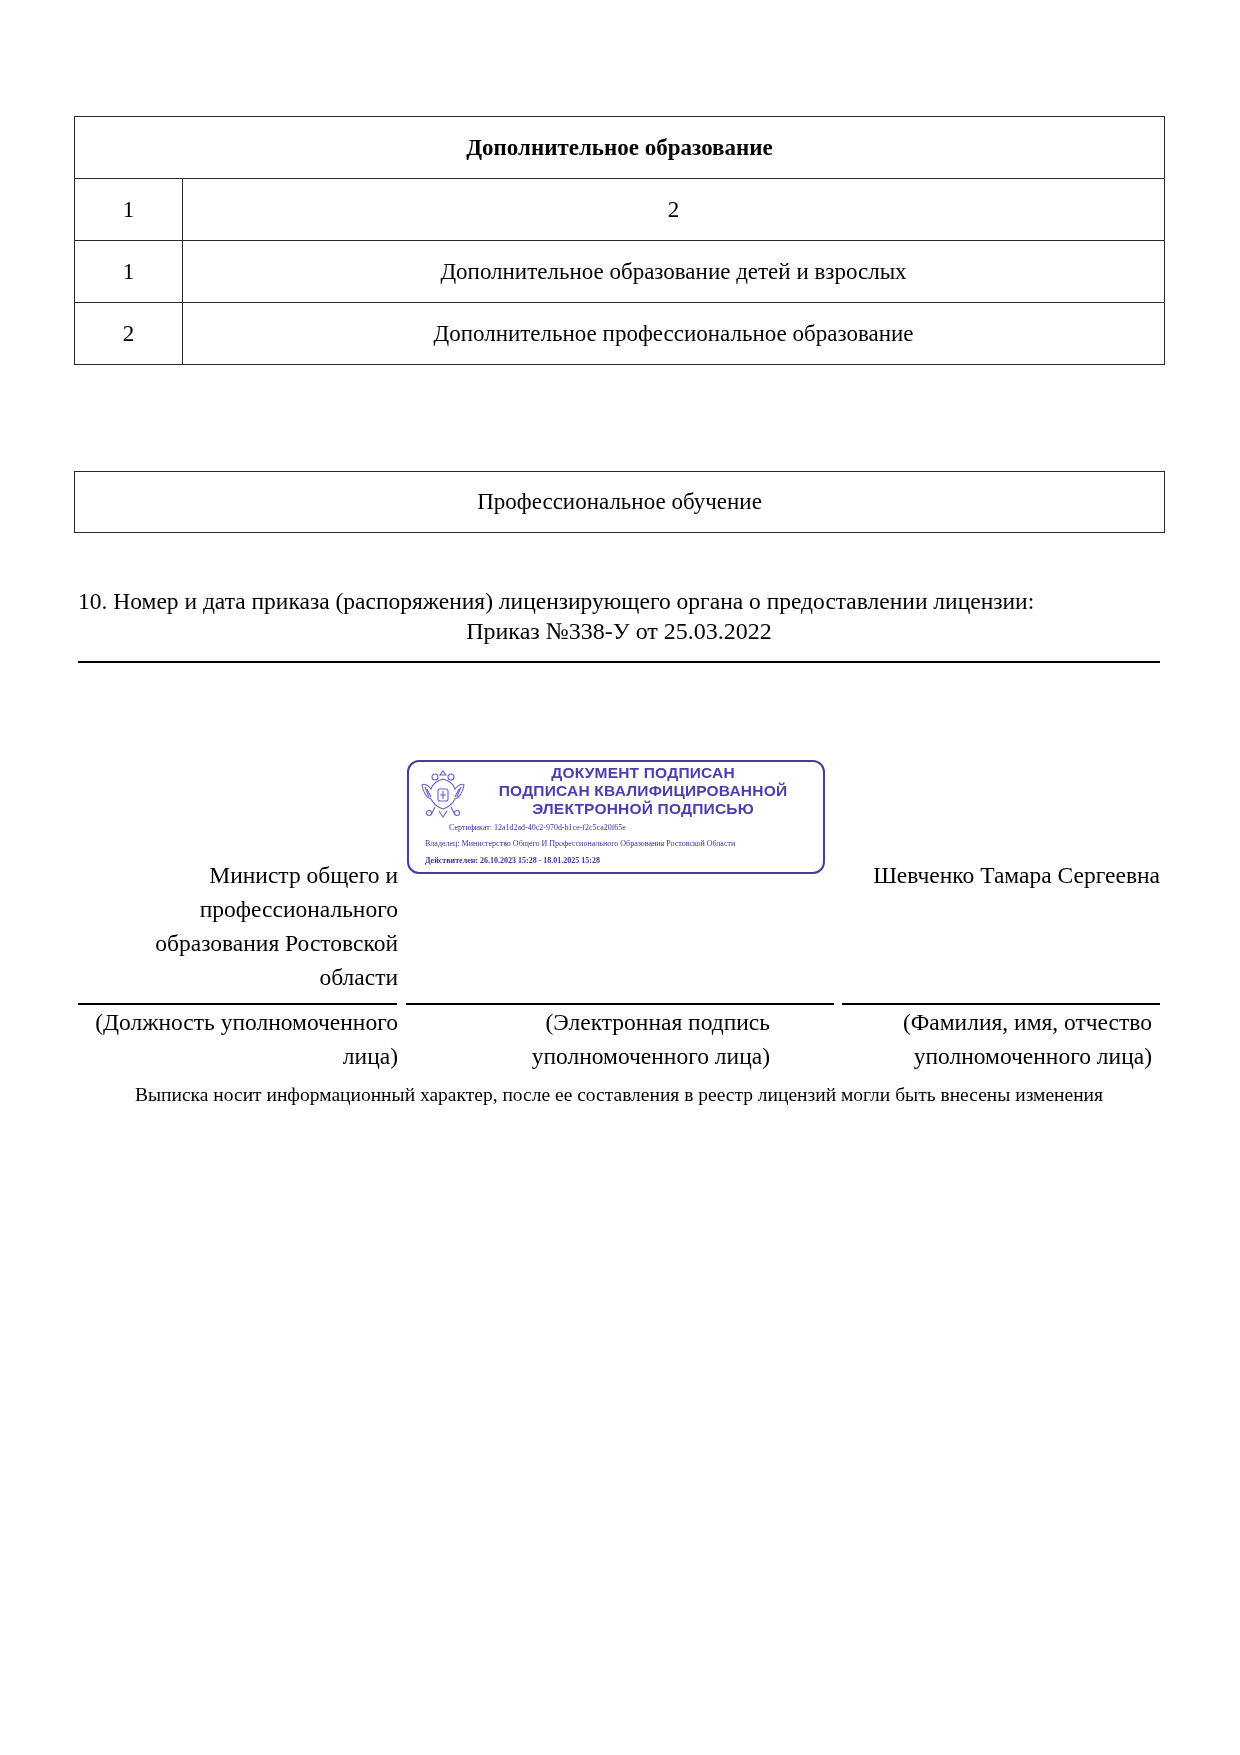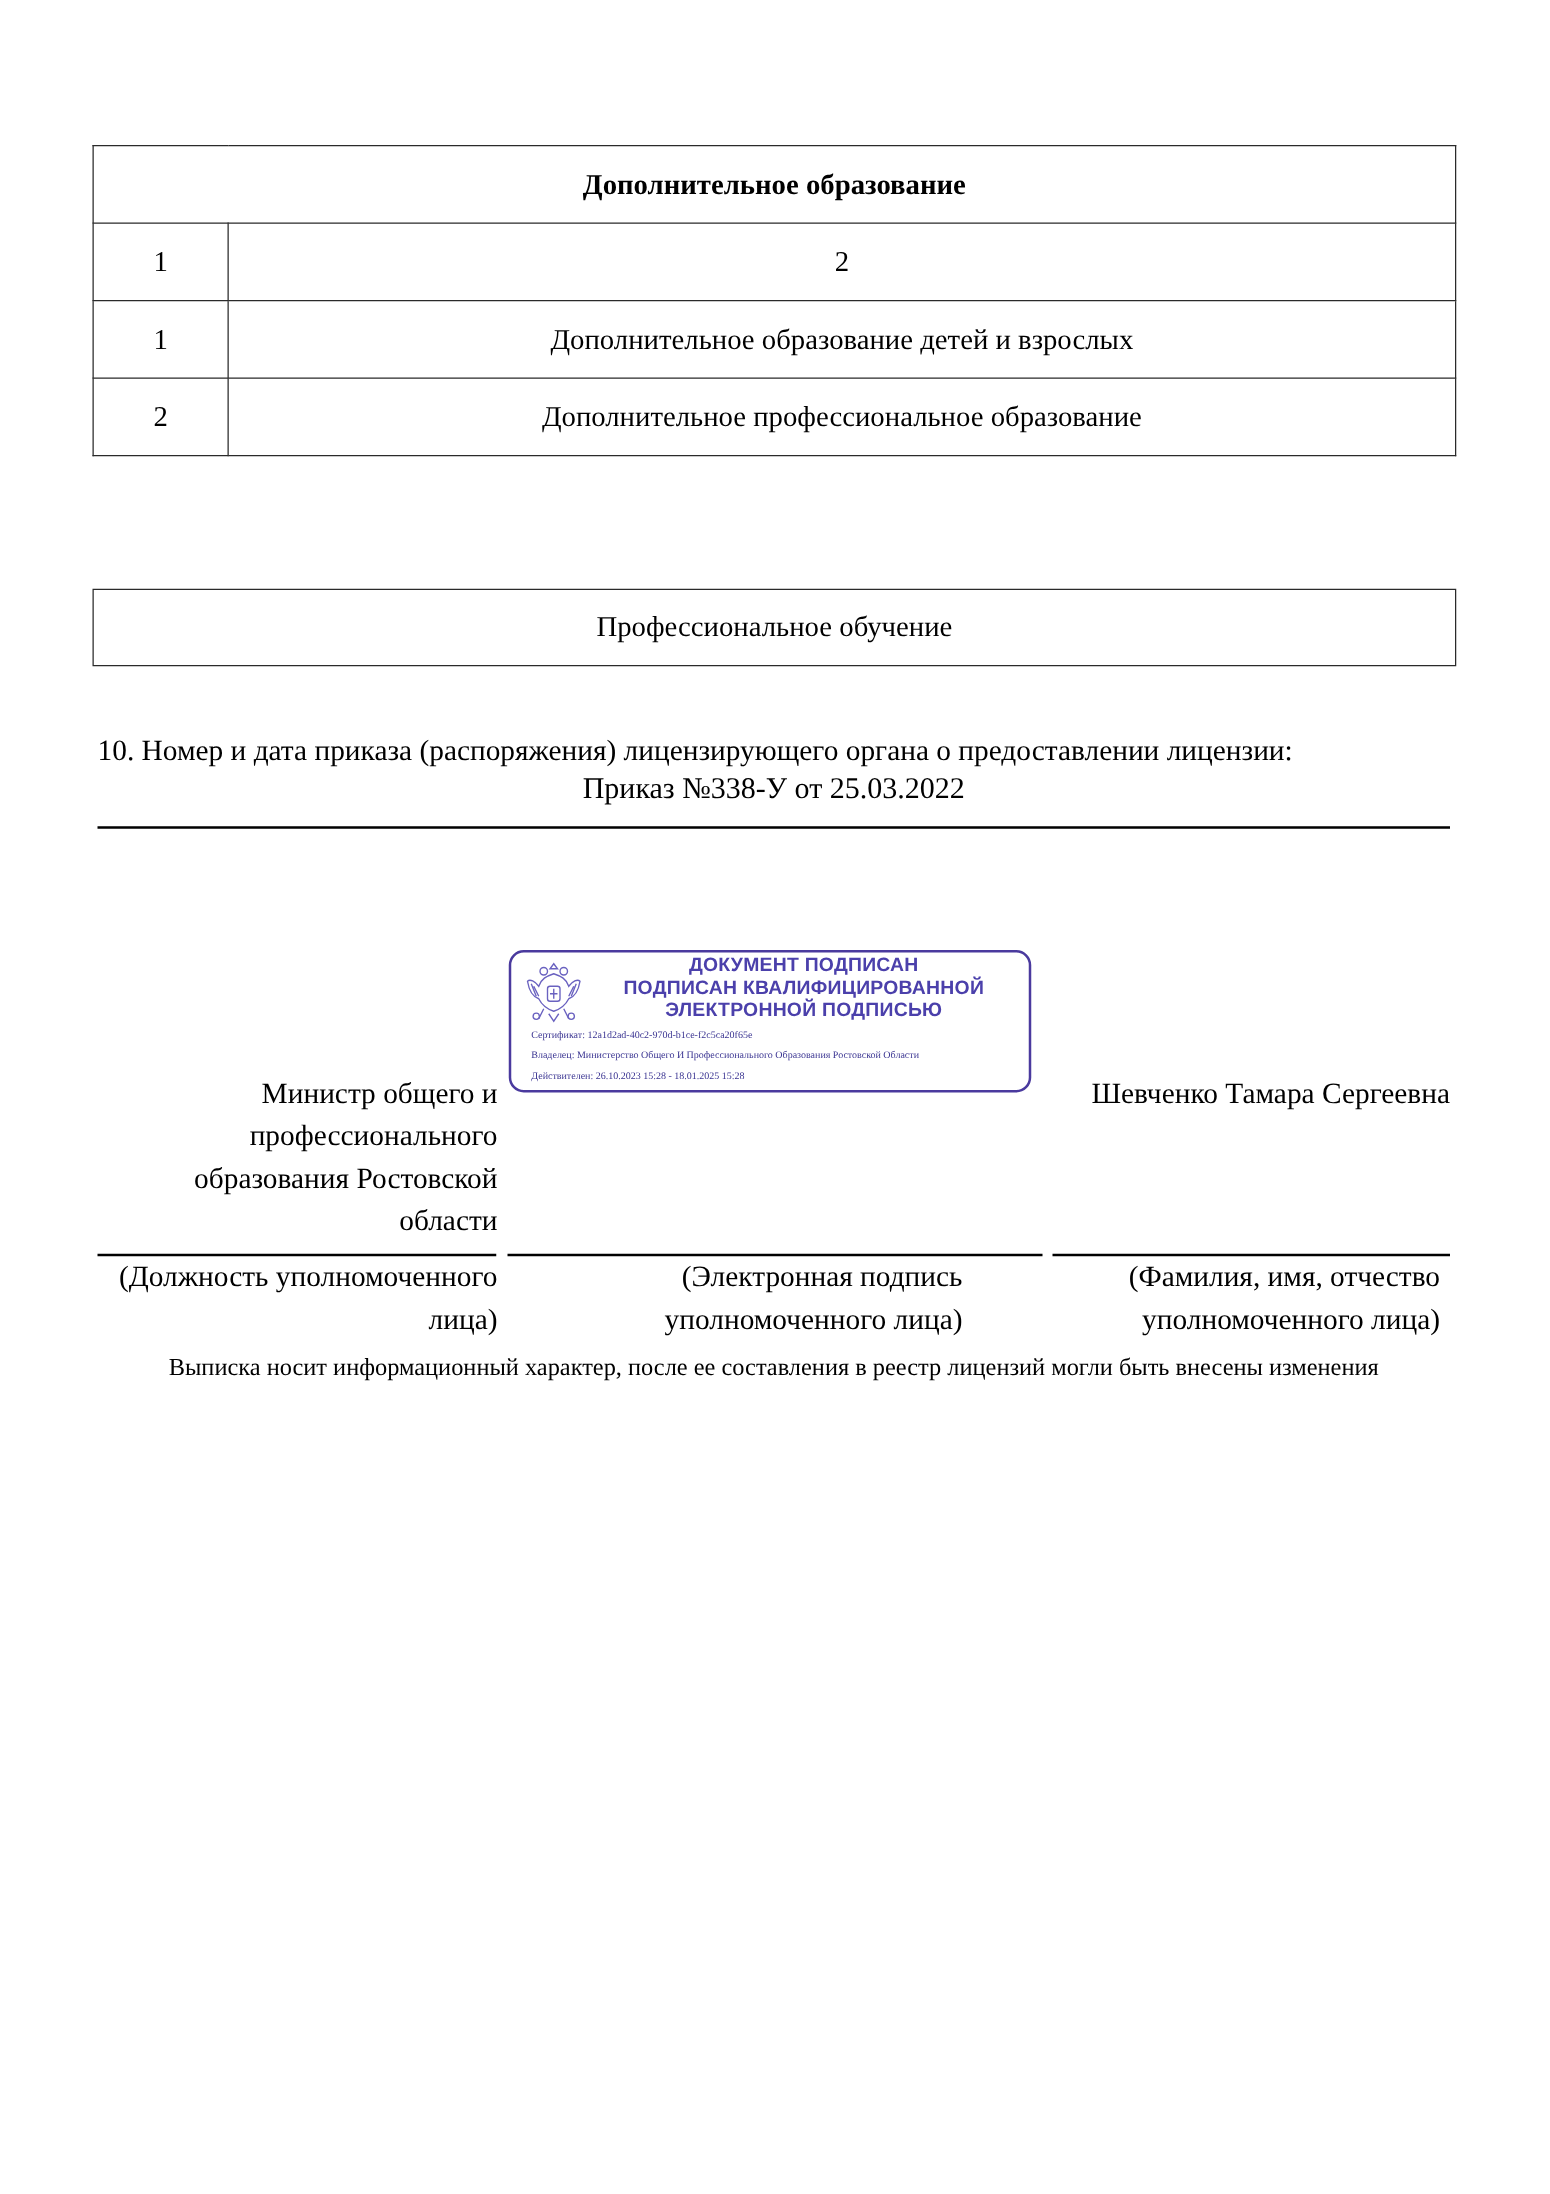--- a/index.html
+++ b/index.html
@@ -94,23 +94,23 @@
       <path d="M16 40 L12 48 M32 40 L36 48 M20 44 L24 50 L28 44"></path>
       <circle cx="10" cy="46" r="2.5"></circle>
         <circle cx="38" cy="46" r="2.5"></circle>
     </g>
   </svg>
   <div class="title">
     <div>ДОКУМЕНТ ПОДПИСАН</div>
     <div>ПОДПИСАН КВАЛИФИЦИРОВАННОЙ</div>
     <div>ЭЛЕКТРОННОЙ ПОДПИСЬЮ</div>
   </div>
-  <div class="line" style="top:61px;">Сертификат: 12a1d2ad-40c2-970d-b1ce-f2c5ca20f65e</div>
+  <div class="line" style="top:61px;margin-left:24px;">Сертификат: 12a1d2ad-40c2-970d-b1ce-f2c5ca20f65e</div>
   <div class="line" style="top:77px;">Владелец: Министерство Общего И Профессионального Образования Ростовской Области</div>
-  <div class="line" style="top:94px;">Действителен: 26.10.2023 15:28 - 18.01.2025 15:28</div>
+  <div class="line" style="top:94px;font-weight:bold;">Действителен: 26.10.2023 15:28 - 18.01.2025 15:28</div>
 </div>
 
 <div class="sigcol" style="left:78px; top:858px; width:320px;">Министр общего и профессионального образования Ростовской области</div>
 <div class="sigcol" style="left:842px; top:858px; width:318px;">Шевченко Тамара Сергеевна</div>
 
 <div class="rule" style="left:78px; top:1003px; width:319px;"></div>
 <div class="rule" style="left:406px; top:1003px; width:428px;"></div>
 <div class="rule" style="left:842px; top:1003px; width:318px;"></div>
 
 <div class="sigcol" style="left:78px; top:1005px; width:320px;">(Должность уполномоченного лица)</div>

